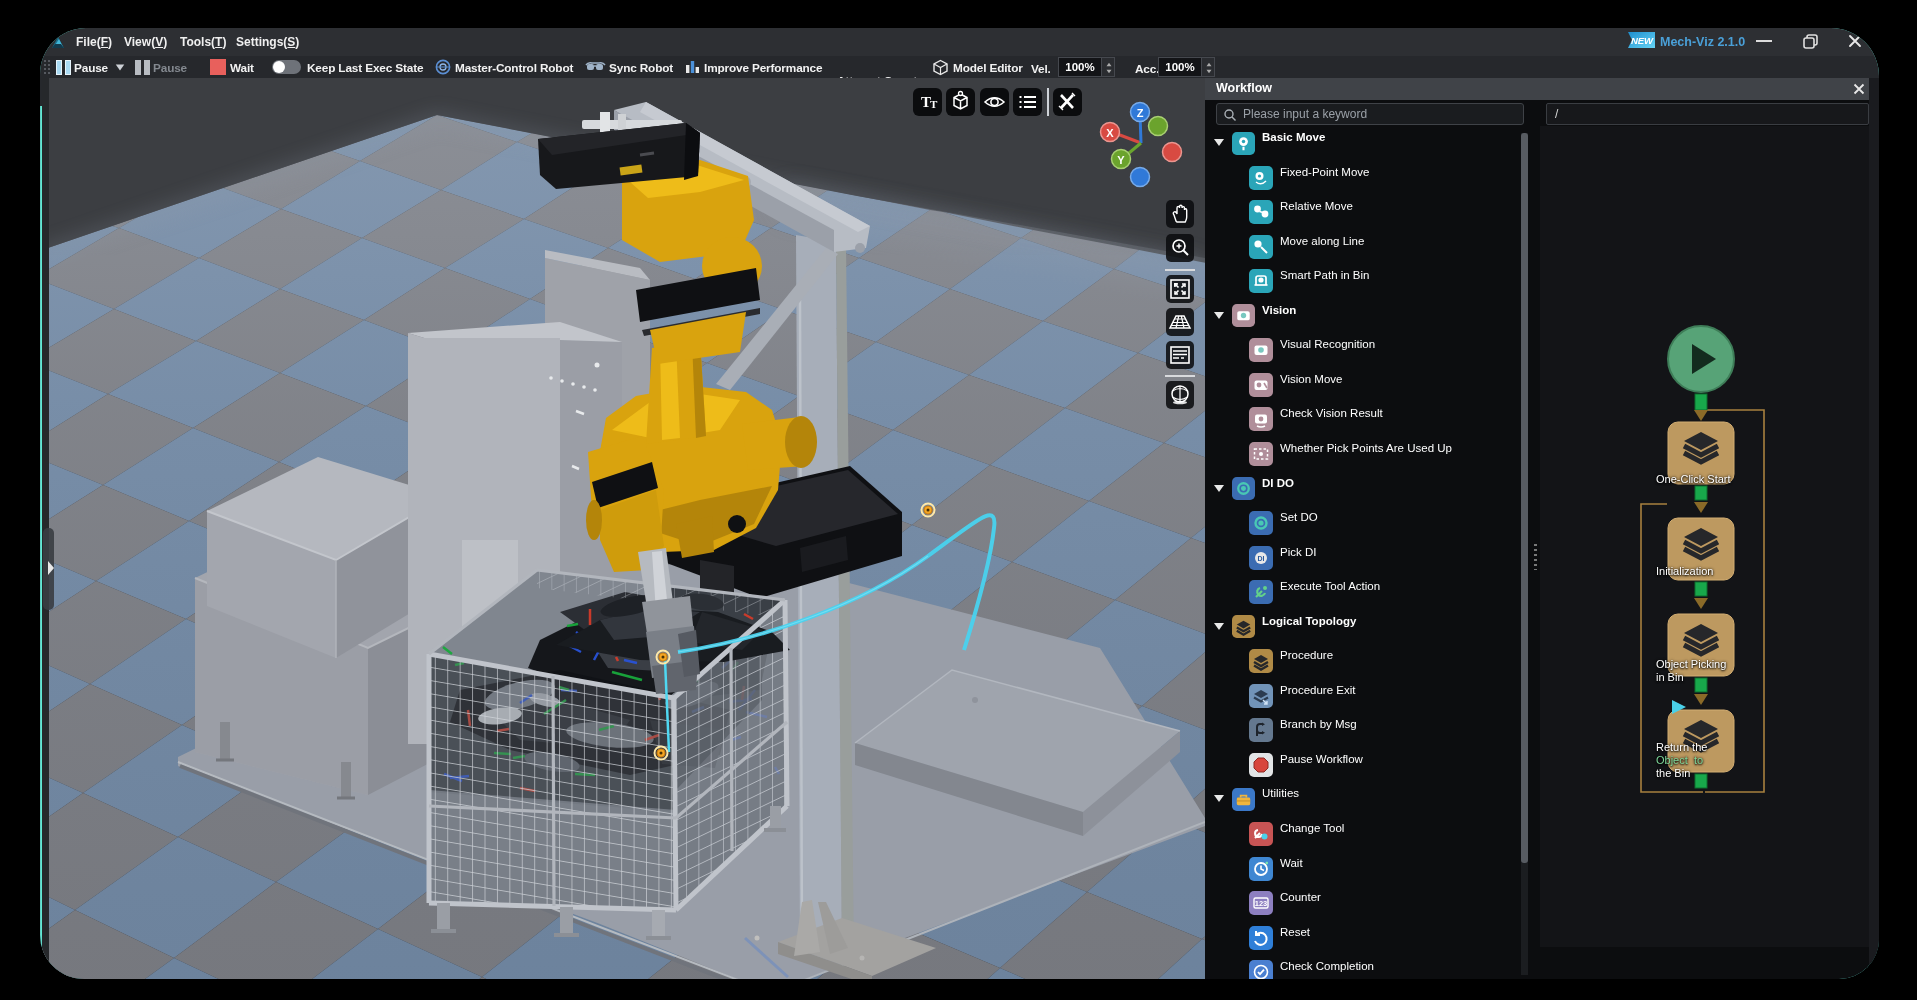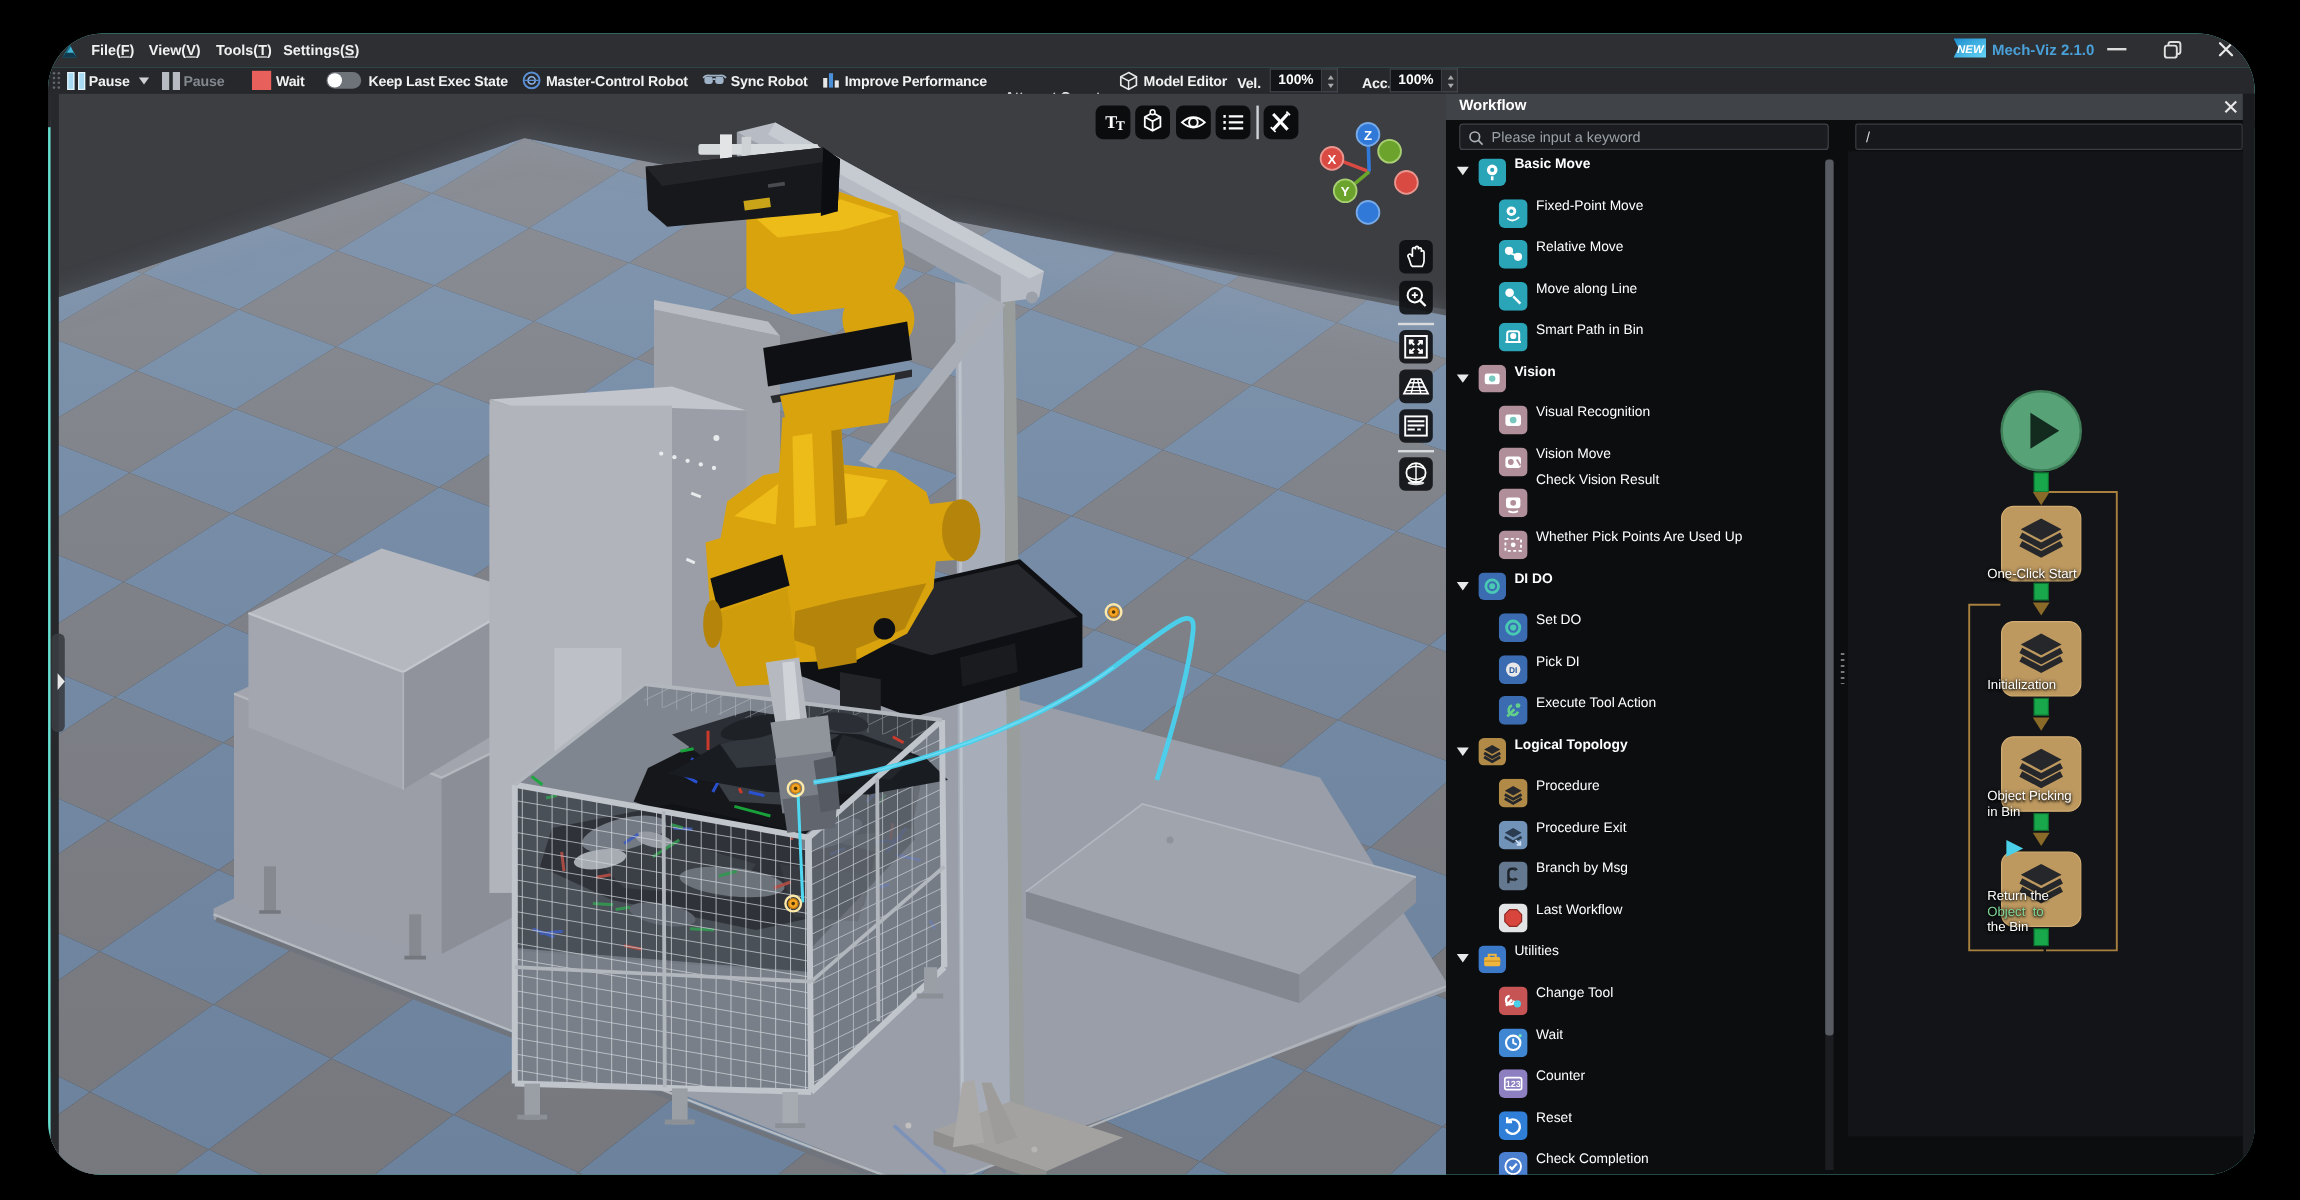--- a/index.html
+++ b/index.html
@@ -639,21 +639,21 @@
           <circle cx="10" cy="12" r="2.4" fill="#b08e9a"></circle>
           <path d="M15 10 l3 5" stroke="#b08e9a" stroke-width="1.6"></path>
         </svg></div>
 <div class="trow" style="left:75px;top:295px">Vision Move</div>
 <div style="position:absolute;left:44px;top:329px"><svg width="24" height="24" viewBox="0 0 24 24">
           <rect width="24" height="24" rx="5" fill="#b08e9a"></rect>
           <rect x="6" y="7.5" width="12" height="9" rx="2" fill="#fff"></rect>
           <path d="M8 19 q4 2 8 0" stroke="#fff" stroke-width="1.6" fill="none"></path>
           <circle cx="12" cy="12" r="2.4" fill="#b08e9a"></circle>
         </svg></div>
-<div class="trow" style="left:75px;top:316px">Check Vision Result</div>
+<div class="trow" style="left:75px;top:329px">Check Vision Result</div>
 <div style="position:absolute;left:44px;top:364px"><svg width="24" height="24" viewBox="0 0 24 24">
           <rect width="24" height="24" rx="5" fill="#b08e9a"></rect>
           <rect x="5.5" y="7" width="13" height="10" fill="none" stroke="#fff" stroke-width="1.5" stroke-dasharray="2.5 2"></rect>
           <circle cx="12" cy="12" r="2" fill="#fff"></circle>
         </svg></div>
 <div class="trow" style="left:75px;top:364px">Whether Pick Points Are Used Up</div>
 <div class="tri" style="left:9px;top:407px"></div>
 <div style="position:absolute;left:27px;top:399px"><svg width="23" height="23" viewBox="0 0 24 24">
           <rect width="24" height="24" rx="5" fill="#3b6cb2"></rect>
           <circle cx="12" cy="12" r="5.5" fill="none" stroke="#49c8b4" stroke-width="2.4"></circle>
@@ -703,21 +703,21 @@
 <div style="position:absolute;left:44px;top:640px"><svg width="24" height="24" viewBox="0 0 24 24">
           <rect width="24" height="24" rx="5" fill="#64788f"></rect>
           <path d="M8 18 V9 m0 0 q0-3 3-3 h2 M8 12 q0 3 3 3 h2" stroke="#1e242c" stroke-width="2" fill="none"></path>
           <path d="M13 4.5 l3 1.8 -3 1.8 Z M13 13 l3 1.8 -3 1.8 Z" fill="#1e242c"></path>
         </svg></div>
 <div class="trow" style="left:75px;top:640px">Branch by Msg</div>
 <div style="position:absolute;left:44px;top:675px"><svg width="24" height="24" viewBox="0 0 24 24">
           <rect width="24" height="24" rx="5" fill="#e2e4e6"></rect>
           <path d="M9 5 h6 l4 4 v6 l-4 4 h-6 l-4-4 v-6 Z" fill="#d8453c" stroke="#8f2a24" stroke-width="1"></path>
         </svg></div>
-<div class="trow" style="left:75px;top:675px">Last Workflow</div>
+<div class="trow" style="left:75px;top:675px">Pause Workflow</div>
 <div class="tri" style="left:9px;top:717px"></div>
 <div style="position:absolute;left:27px;top:710px"><svg width="23" height="23" viewBox="0 0 24 24">
           <rect width="24" height="24" rx="5" fill="#3b78c8"></rect>
           <rect x="5" y="10" width="14" height="8" rx="1.5" fill="#f0b53c"></rect>
           <path d="M9 10 V8 h6 v2" stroke="#f0b53c" stroke-width="1.8" fill="none"></path>
           <path d="M5 13.5 h14" stroke="#c8922a" stroke-width="1.2"></path>
         </svg></div>
 <div class="trow" style="left:57px;top:709px;font-weight:400">Utilities</div>
 <div style="position:absolute;left:44px;top:744px"><svg width="24" height="24" viewBox="0 0 24 24">
           <rect width="24" height="24" rx="5" fill="#c75454"></rect>

